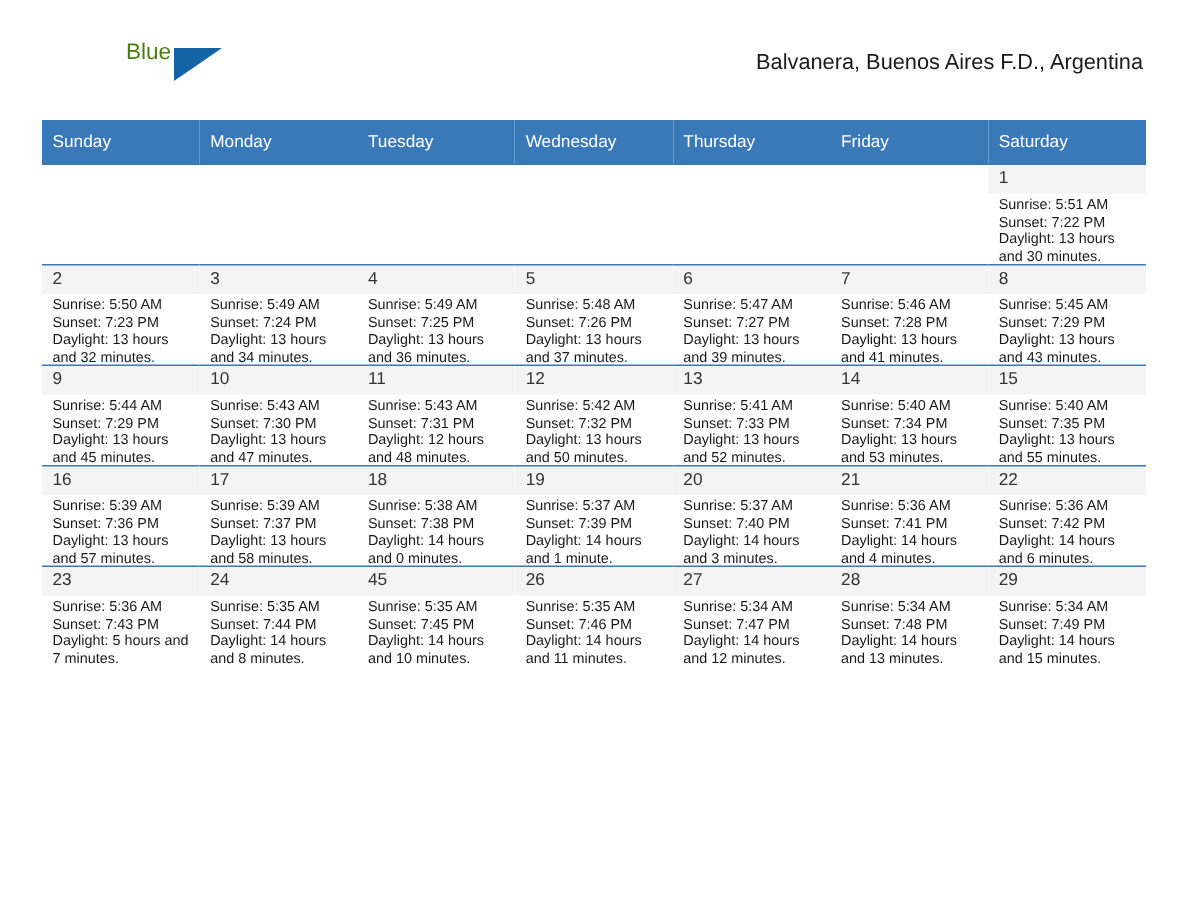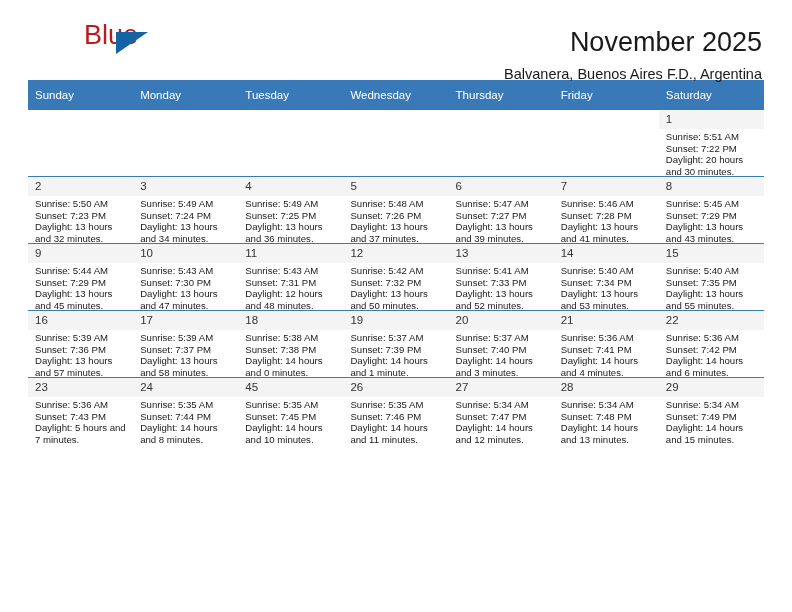--- a/index.html
+++ b/index.html
@@ -39,22 +39,22 @@
     box-sizing: border-box;
   }
   .logo-general {
     font-size: 21px;
     color: #1a1a1a;
     letter-spacing: 0px;
     line-height: 24px;
     display: block;
   }
   .logo-blue {
-    font-size: 27px;
-    color: #b91c1c;
+    font-size: 15px;
+    color: #4d7c0f;
     line-height: 22px;
     display: block;
     padding-left: 46px;
     margin-top: -2px;
   }
   .logo-triangle {
     position: absolute;
     left: 88px;
     top: 6px;
     width: 0;
@@ -133,21 +133,20 @@
 <div class="page">
 
   <div class="header">
 
     <div class="logo">
       <span class="logo-triangle"></span>
       <span class="logo-blue">Blue</span>
     </div>
 
     <div class="title-block">
-      <h1 class="cal-title">November 2025</h1>
       <p class="cal-subtitle">Balvanera, Buenos Aires F.D., Argentina</p>
     </div>
 
   </div>
 
   <table class="calendar">
     <thead>
       <tr id="weekday-row">
           <th>Sunday</th>
           <th>Monday</th>
@@ -165,21 +164,21 @@
           <td class="empty"></td>
           <td class="empty"></td>
           <td class="empty"></td>
           <td class="empty"></td>
           <td>
             <div class="daybox">
               <span class="daynum">1</span>
               <span class="dayinfo">
                 <span>Sunrise: 5:51 AM</span>
                 <span>Sunset: 7:22 PM</span>
-                <span class="daylight-line">Daylight: 20 hours and 30 minutes.</span>
+                <span class="daylight-line">Daylight: 13 hours and 30 minutes.</span>
               </span>
             </div>
           </td>
         </tr>
         <tr>
           <td>
             <div class="daybox">
               <span class="daynum">2</span>
               <span class="dayinfo">
                 <span>Sunrise: 5:50 AM</span>

